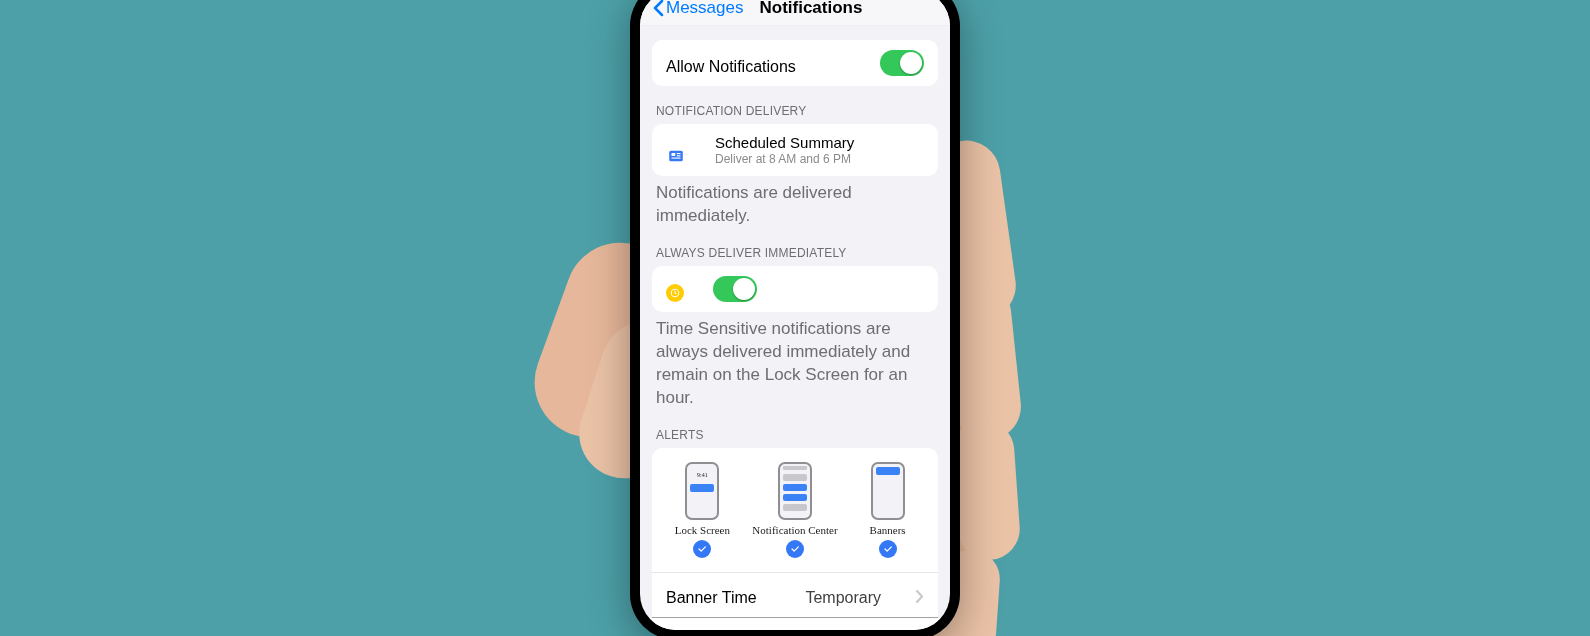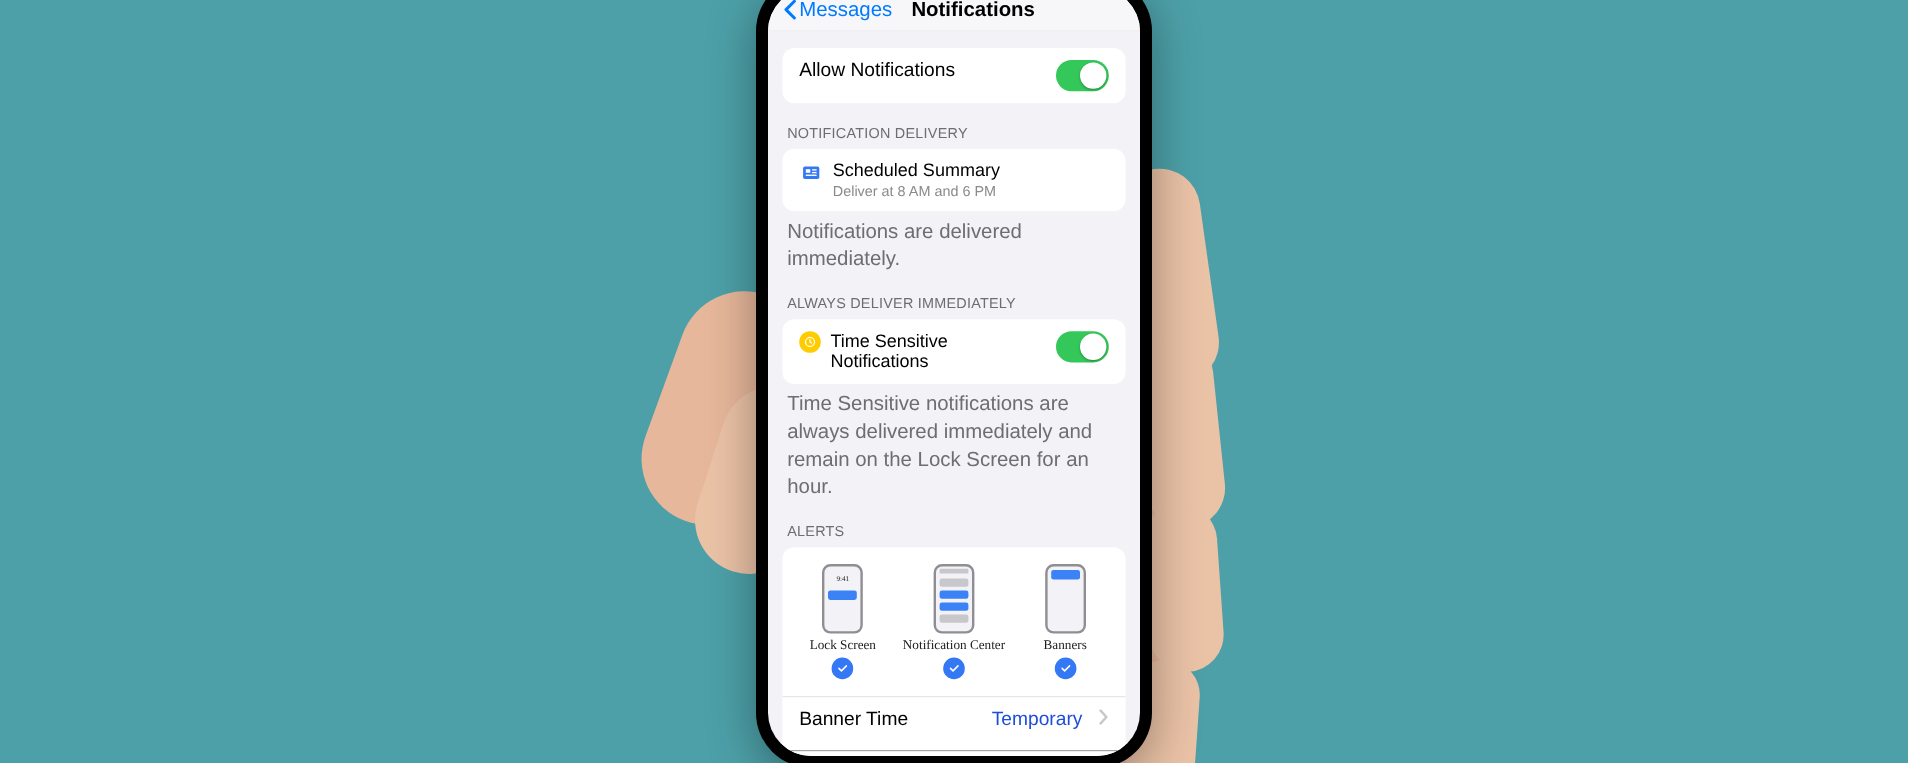--- a/index.html
+++ b/index.html
@@ -100,30 +100,30 @@
     font-size: 17px;
     color: #000;
     margin-left: 10px;
   }
 
   .content { padding: 14px 12px 40px 12px; }
 
   .group { background: #fff; border-radius: 10px; overflow: hidden; }
   .row {
     display: flex;
-    align-items: flex-start;
+    align-items: flex-end;
     padding: 10px 14px;
     min-height: 44px;
-    gap: 8px;
+    gap: 29px;
   }
   .row + .row { border-top: 1px solid #a3a3a3; }
   .row-label { font-size: 16px; color: #000; flex: 1 1 auto; }
   .row-sub { font-size: 12px; color: #8a8a8e; margin-top: 1px; }
   .row-stack { display: flex; flex-direction: column; flex: 1 1 auto; }
-  .row-value { font-size: 16px; color: #1d4ed8; }
+  .row-value { font-size: 16px; color: #404040; }
   .icon-box {
     width: 20px; height: 20px; display: flex; align-items: center; justify-content: center;
     flex: 0 0 auto;
   }
 
   .section-header {
     font-size: 12px;
     color: #6d6d72;
     text-transform: uppercase;
     letter-spacing: 0.2px;
@@ -240,21 +240,20 @@
 
       <div class="section-header">ALWAYS DELIVER IMMEDIATELY</div>
       <div class="group">
         <div class="row">
           <span class="yellow-badge">
             <svg width="10" height="10" viewBox="0 0 24 24">
                 <circle cx="12" cy="12" r="9" fill="none" stroke="#fff" stroke-width="2.5"></circle>
                 <path d="M12 7v5l3 2" stroke="#fff" stroke-width="2.5" fill="none" stroke-linecap="round"></path>
               </svg>
           </span>
-          <span class="row-label" style="font-size:15px">Time Sensitive Notifications</span>
           <div class="toggle on">
               <div class="knob"></div>
             </div>
         </div>
       </div>
       <div class="footer-note">Time Sensitive notifications are always delivered immediately and remain on the Lock Screen for an hour.</div>
 
       <div class="section-header">ALERTS</div>
       <div class="group">
         <div class="alerts-row">

